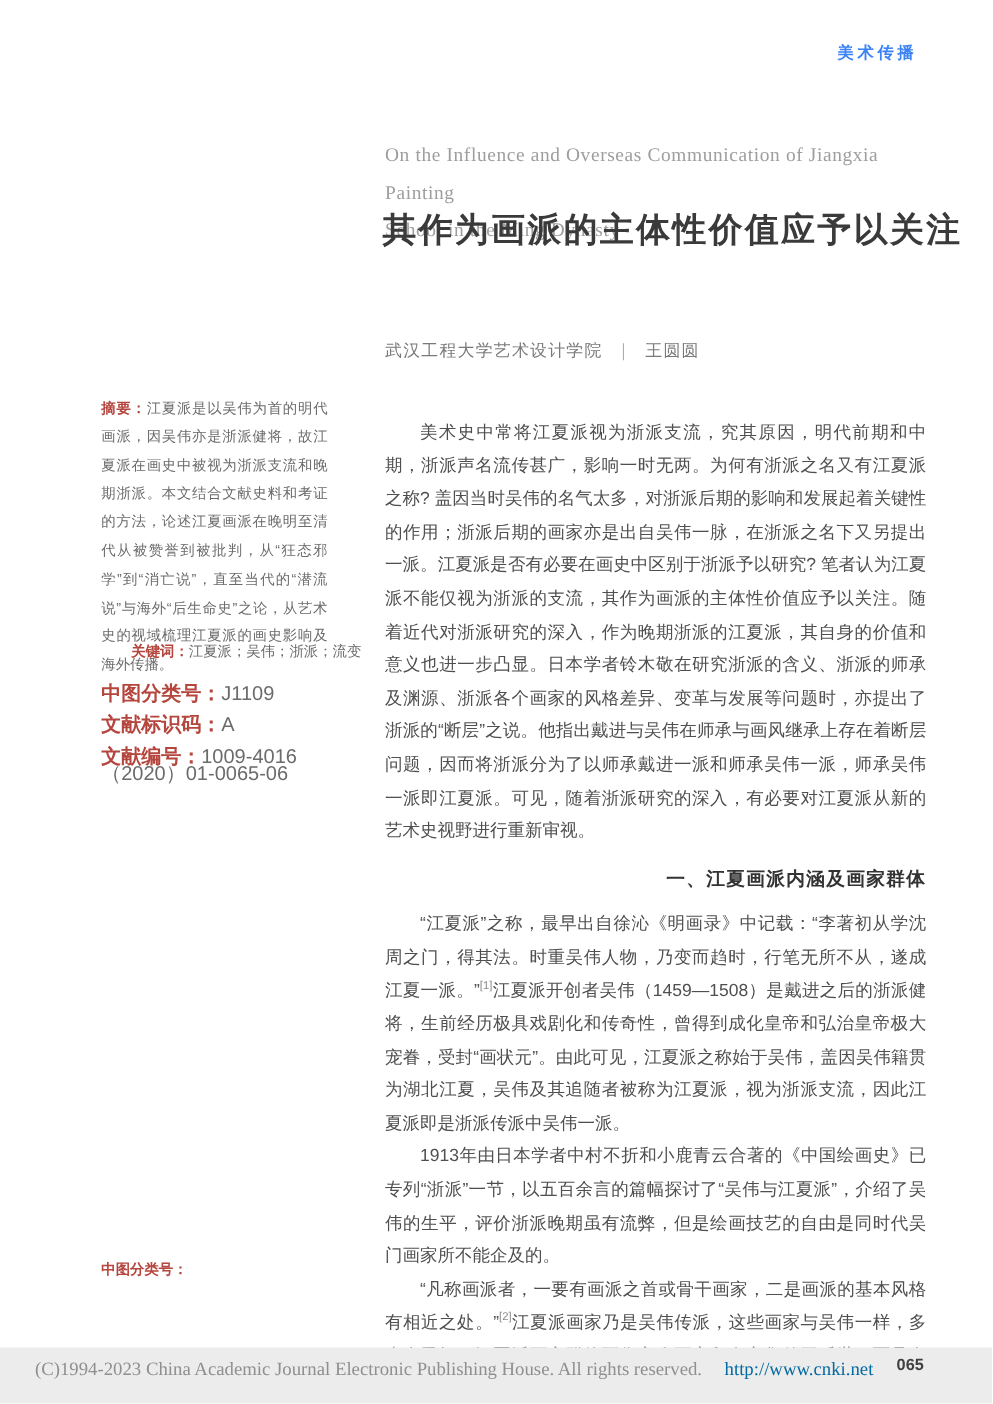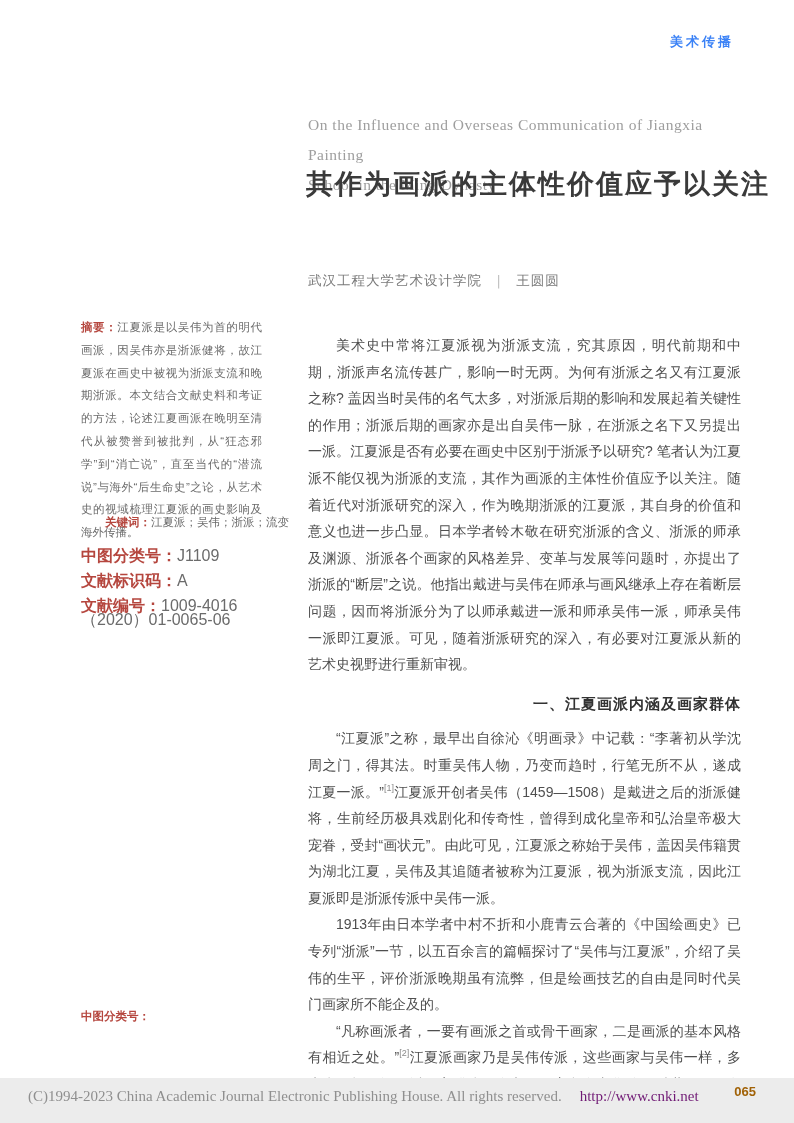--- a/index.html
+++ b/index.html
@@ -135,29 +135,29 @@
     font-family: "Liberation Serif", serif;
   }
   .footer-copy {
     position: absolute;
     left: 28px;
     top: 10px;
     font-size: 15px;
     color: #8f8f8f;
     white-space: nowrap;
   }
-  .footer-url { margin-left: 18px; color: #701a75; }
+  .footer-url { margin-left: 18px; color: #0369a1; }
   .page-number {
     position: absolute;
-    right: 38px;
+    right: 55px;
     top: 6px;
     font-family: "Liberation Sans", sans-serif;
     font-size: 13px;
     font-weight: bold;
-    color: #a16207;
+    color: #404040;
     margin-left: 44px;
   }
 </style>
 </head>
 <body>
 
 <div class="page">
 
   <div class="column-tag">美术传播</div>
 

